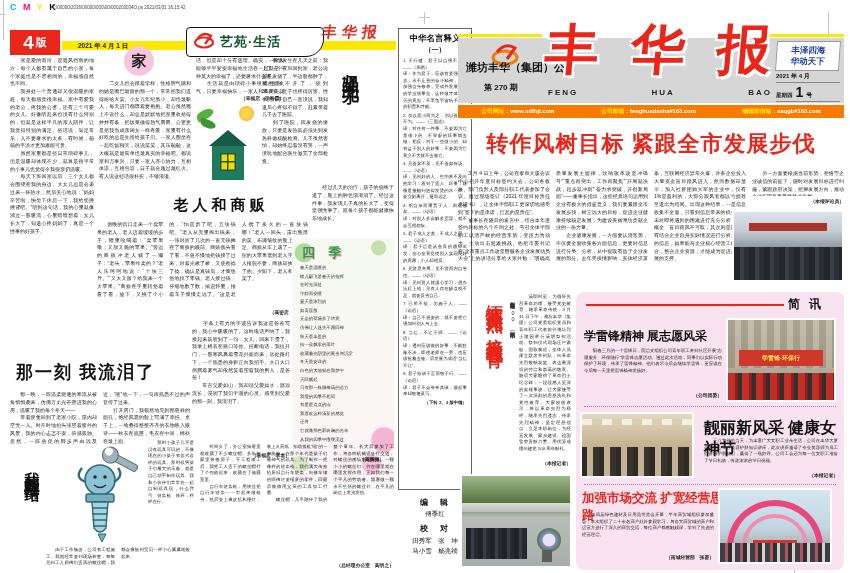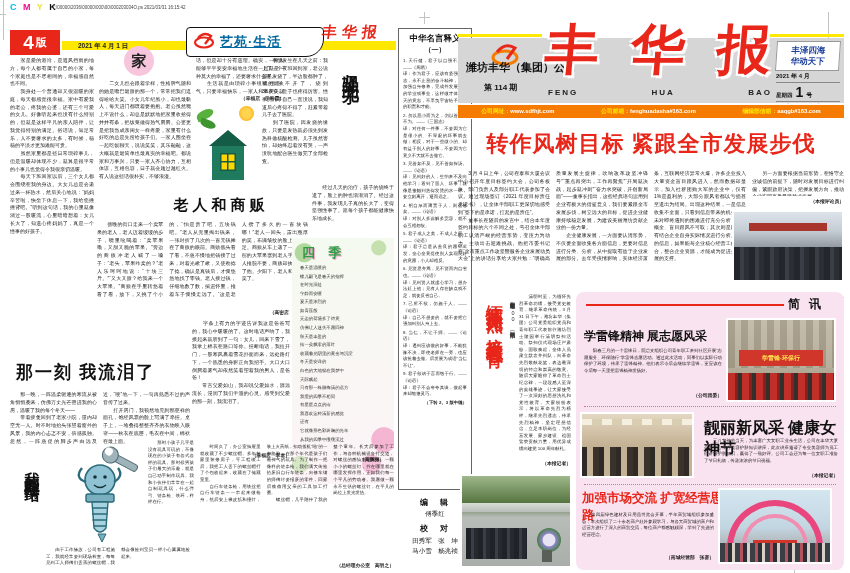--- a/index.html
+++ b/index.html
@@ -48,21 +48,21 @@
   <div class="abs" style="left:62px;top:41px;width:334px;height:9px;background:#ffe800;"></div>
   <div class="abs" style="left:78px;top:42px;font-size:6.5px;font-weight:bold;color:#222;">2021 年 4 月 1 日</div>
 
   <div class="abs" style="left:186px;top:27px;width:124px;height:28px;background:#fff;border:1.5px solid #111;border-radius:4px 4px 18px 4px;display:flex;align-items:center;padding:0 6px;gap:5px;">
     <span>
       <svg width="22" height="17" viewBox="0 0 22 17">
         <ellipse cx="11" cy="10.5" rx="9" ry="5" fill="none" stroke="#e8261a" stroke-width="2.2"></ellipse>
         <path d="M5 6 Q11 -1 18 4 L12 12" fill="none" stroke="#e8261a" stroke-width="2.4"></path>
       </svg>
     </span>
-    <span style="font-size:13px;font-weight:bold;color:#0369a1;letter-spacing:1px;text-decoration:underline;">艺苑·生活</span>
+    <span style="font-size:13px;font-weight:bold;color:#14532d;letter-spacing:1px;">艺苑·生活</span>
   </div>
 
   <div class="abs serif" style="left:322px;top:23px;font-size:15px;font-weight:bold;color:#e8261a;letter-spacing:5px;transform:skewX(-8deg);">丰华报</div>
 
   <div class="abs bt" style="left:10px;top:57px;width:84px;height:302px;">　　家是爱的港湾，是遮风挡雨的地方，每个人都有属于自己的小家，每个家庭也是不尽相同的，幸福感自然也不同。
 　　我身处一个普通却又很温暖的家庭，每天都感觉很幸福。家中有爱我的老公，疼我的公婆，还有三个可爱的女儿。好像听起来也没有什么特别的，但就是这样平凡的亲人陪伴，让我觉得特别的满足。俗话说，知足常乐，人不要奢求的太多，有时候，稳稳的平淡才更加难能可贵。
 　　虽然家里都是些日常琐碎事儿，但是温暖却体现不少，就算是很平常的小事儿也觉得令我很亲切温暖。
 　　每天下班回家以后，三个女儿都会围绕在我的身边。大女儿总是会递过来一杯热水，然后关心地说：“妈妈辛苦啦，快坐下休息一下，我给您捶捶背吧。”听到这句话，我的心里就像淌过一股暖流，心里暗暗想着：女儿长大了，知道心疼妈妈了，真是一个懂事的好孩子。</div>
   <div class="abs" style="left:124px;top:46px;width:30px;height:30px;border-radius:50%;background:#f7c6dc;display:flex;align-items:center;justify-content:center;">
     <span class="serif" style="font-size:15px;font-weight:bold;color:#222;">家</span>
@@ -195,21 +195,21 @@
   <div class="abs" style="left:760px;top:34px;width:84px;height:3px;background:#ffe800;"></div>
   <div class="abs" style="left:458px;top:38px;width:386px;height:65px;background:#d6d6d6;"></div>
 
   <div class="abs" style="left:490px;top:44px;">
     <svg width="30" height="22" viewBox="0 0 30 22">
       <ellipse cx="15" cy="13.5" rx="12" ry="6.5" fill="none" stroke="#f57c00" stroke-width="3"></ellipse>
       <path d="M7 8 Q15 -2 25 4 L17 15" fill="none" stroke="#e8261a" stroke-width="3"></path>
     </svg>
   </div>
   <div class="abs" style="left:466px;top:60px;width:110px;font-size:11px;font-weight:bold;color:#111;">潍坊丰华（集团）公司</div>
-  <div class="abs" style="left:484px;top:82px;width:80px;font-size:8px;font-weight:bold;color:#111;">第 114 期</div>
+  <div class="abs" style="left:484px;top:82px;width:80px;font-size:8px;font-weight:bold;color:#111;">第 270 期</div>
 
   <div class="abs serif" style="left:545px;top:14px;font-size:54px;font-weight:bold;color:#e8261a;letter-spacing:32px;white-space:nowrap;transform:skewX(-5deg);text-shadow:-2px -2px 0 #fff,2px -2px 0 #fff,-2px 2px 0 #fff,2px 2px 0 #fff,3px 3px 0 rgba(255,255,255,.8);">丰华报</div>
   <div class="abs" style="left:548px;top:88px;width:224px;display:flex;justify-content:space-between;font-size:8px;font-weight:bold;color:#222;letter-spacing:2px;">
     <span>FENG</span>
     <span>HUA</span>
     <span>BAO</span>
   </div>
 
   <div class="abs serif" style="left:776px;top:41px;width:62px;height:28px;background:#fff;border:1px solid #999;display:flex;flex-direction:column;align-items:center;justify-content:center;color:#1b3e9b;font-weight:bold;font-size:8.5px;transform:skewX(-4deg);line-height:1.3;">
     <span>丰泽四海</span>

